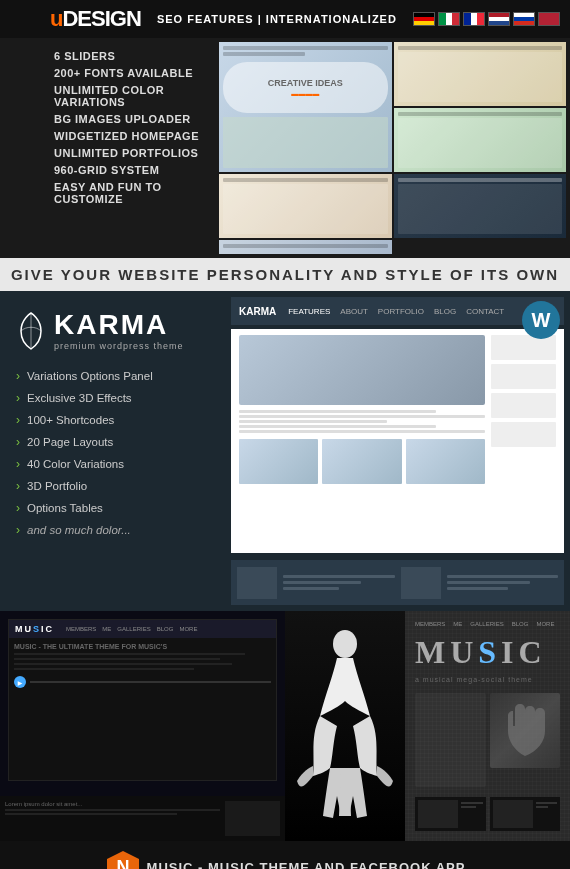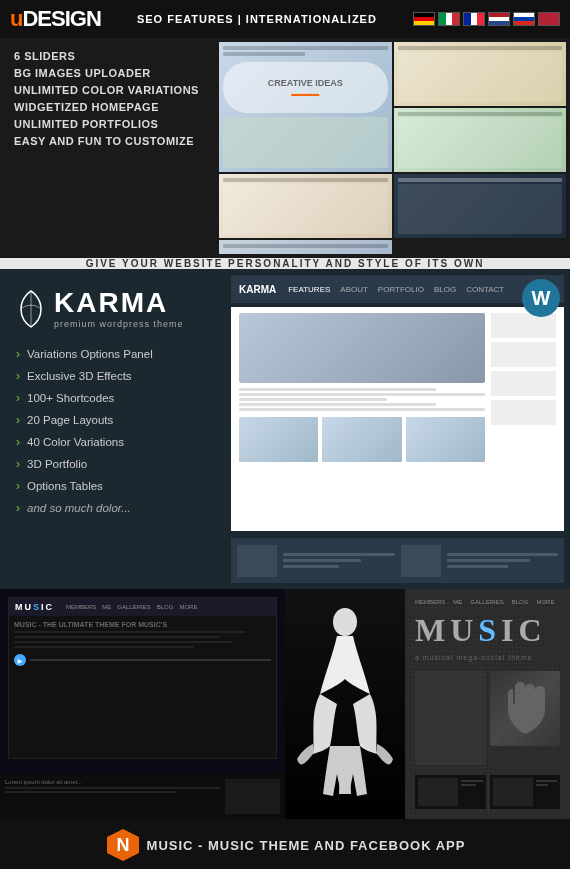--- a/index.html
+++ b/index.html
@@ -24,20 +24,21 @@
       align-items: center;
       padding: 6px 10px;
       gap: 12px;
     }
 
     .udesign-logo {
       font-size: 22px;
       font-weight: bold;
       color: #f60;
       letter-spacing: -1px;
+      margin-left: 40px;
     }
     .udesign-logo span {
       color: #fff;
     }
 
     .udesign-seo {
       font-size: 11px;
       font-weight: bold;
       color: #fff;
       letter-spacing: 1px;
@@ -74,20 +75,21 @@
       flex-direction: column;
       gap: 5px;
     }
 
     .feature-item {
       font-size: 11px;
       font-weight: bold;
       color: #ddd;
       letter-spacing: 0.5px;
       text-transform: uppercase;
+      margin-left: 40px;
     }
 
     .udesign-screenshots {
       flex: 1;
       display: grid;
       grid-template-columns: 1fr 1fr;
       grid-template-rows: 1fr 1fr 1fr;
       gap: 2px;
       padding: 4px;
     }
@@ -126,22 +128,22 @@
     .mock-bar.dark { background: rgba(0,0,0,0.2); }
     .mock-content-block {
       flex: 1;
       background: rgba(255,255,255,0.15);
       border-radius: 1px;
     }
 
     .udesign-tagline {
       background: #e8e8e8;
       text-align: center;
-      padding: 0;
-      font-size: 10px;
+      padding: 8px;
+      font-size: 15px;
       font-weight: bold;
       color: #333;
       letter-spacing: 2px;
       text-transform: uppercase;
     }
 
     
     #section-karma {
       width: 570px;
       background: #1c2830;
@@ -437,24 +439,26 @@
       <span class="flag flag-fr"></span>
       <span class="flag flag-nl"></span>
       <span class="flag flag-ru"></span>
       <span class="flag flag-us"></span>
     </div>
   </div>
 
   <div class="udesign-body">
     <div class="udesign-features">
       <div class="feature-item">6  SLIDERS</div>
+      <div class="feature-item">200+  FONTS AVAILABLE</div>
+      <div class="feature-item">UNLIMITED COLOR VARIATIONS</div>
       <div class="feature-item">BG IMAGES UPLOADER</div>
-      <div class="feature-item">UNLIMITED COLOR VARIATIONS</div>
       <div class="feature-item">WIDGETIZED HOMEPAGE</div>
       <div class="feature-item">UNLIMITED PORTFOLIOS</div>
+      <div class="feature-item">960-Grid SYSTEM</div>
       <div class="feature-item">EASY AND FUN TO CUSTOMIZE</div>
     </div>
 
     <div class="udesign-screenshots">
       <div class="screenshot-thumb ss1 tall">
         <div class="mock-screenshot">
           <div class="mock-bar dark"></div>
           <div class="mock-bar dark medium" style="width:50%"></div>
           <div class="mock-content-block" style="background:rgba(255,255,255,0.5);margin-top:4px;display:flex;align-items:center;justify-content:center;border-radius:24px;">
             <div style="font-size:9px;color:#666;font-weight:bold;text-align:center;padding:4px;">CREATIVE IDEAS<br><span style="color:#f60;font-size:7px;">▬▬▬▬</span></div>

